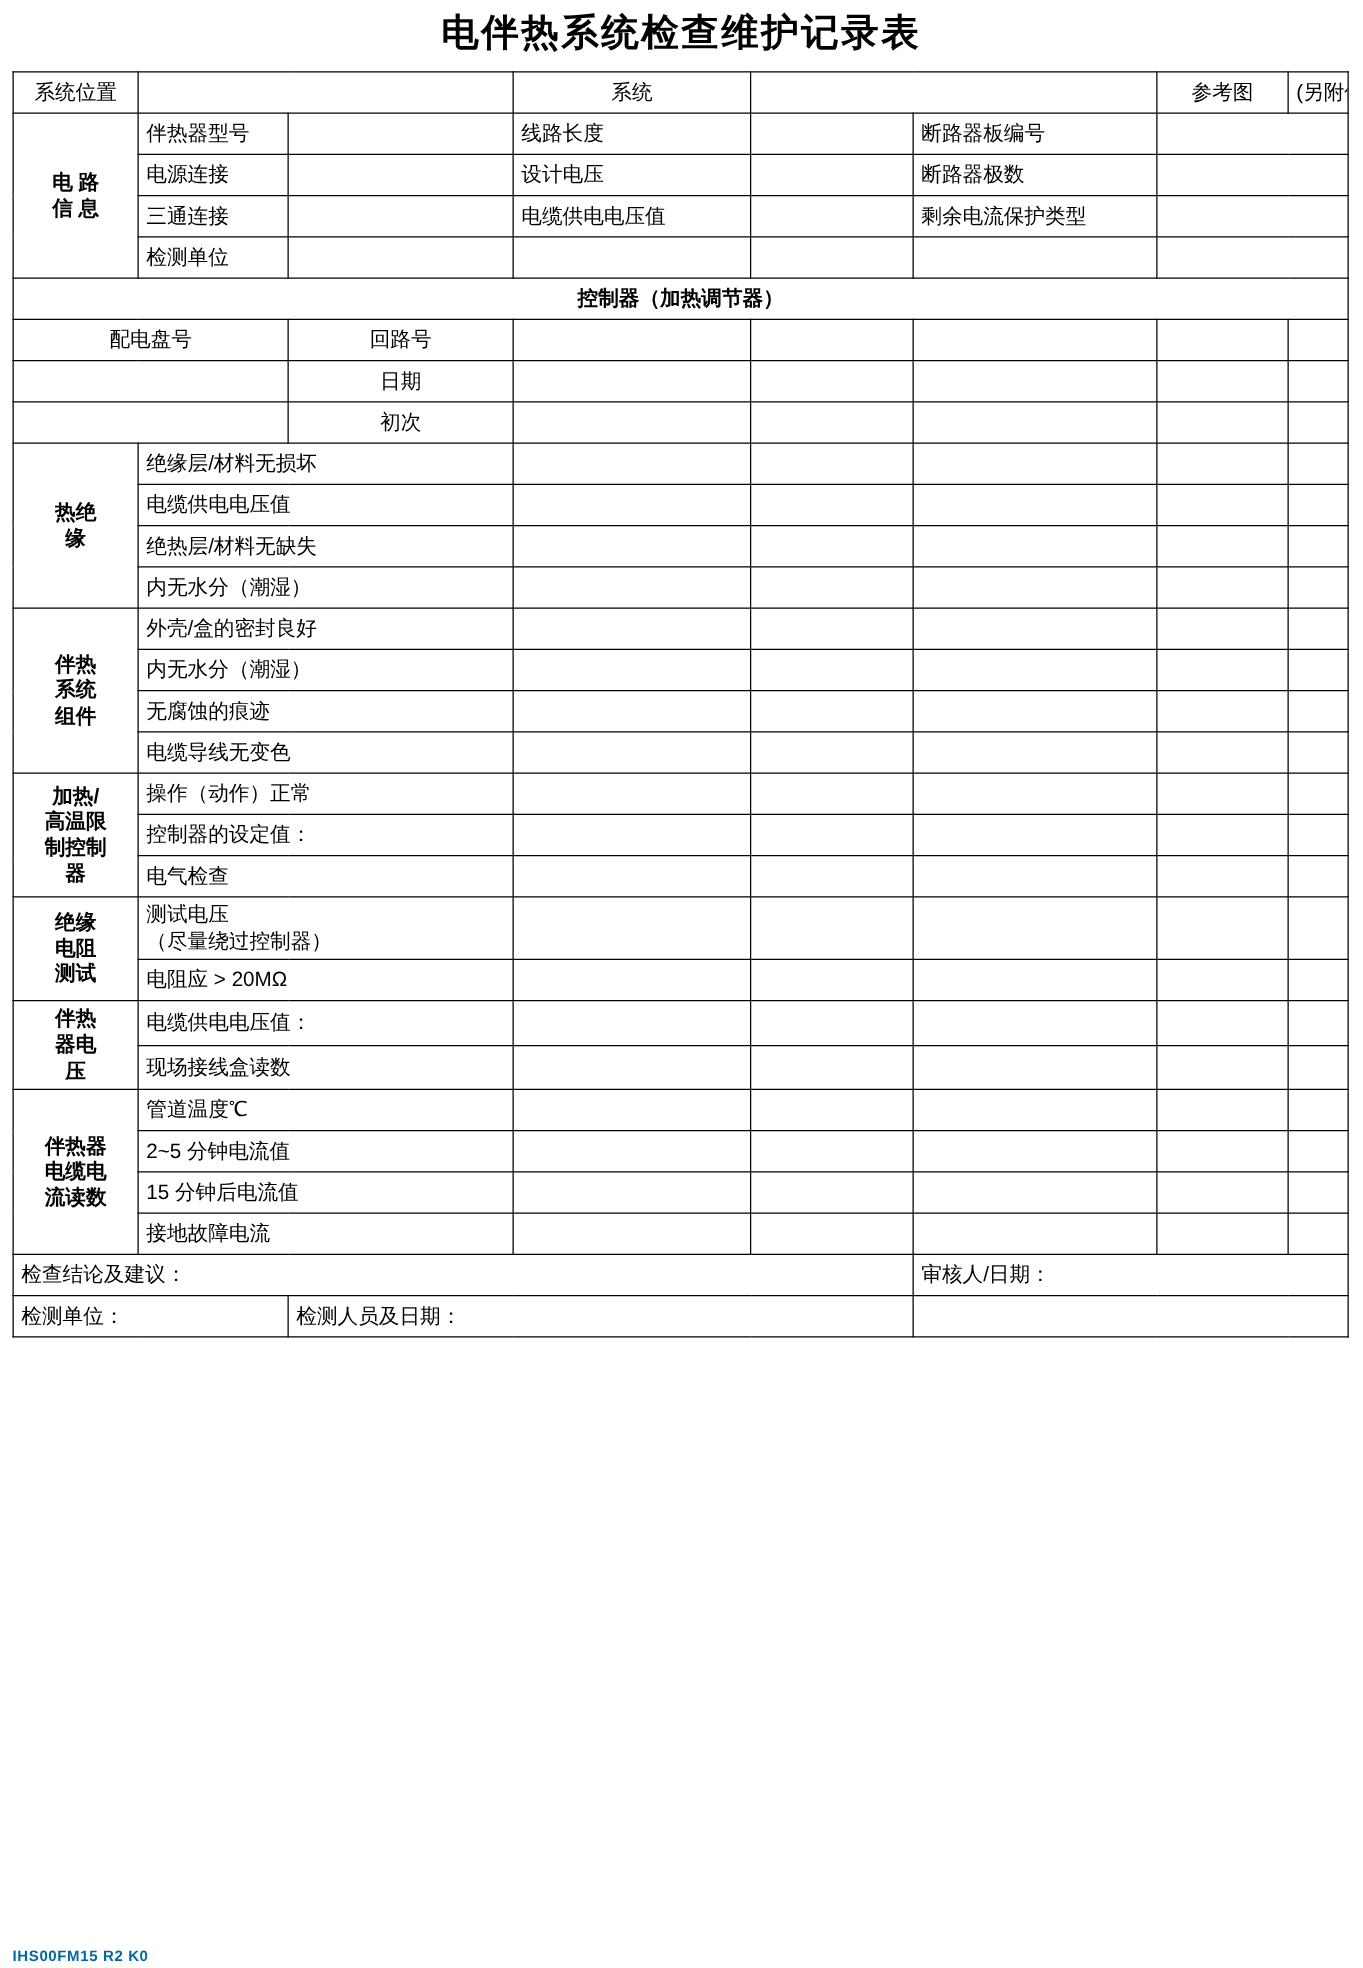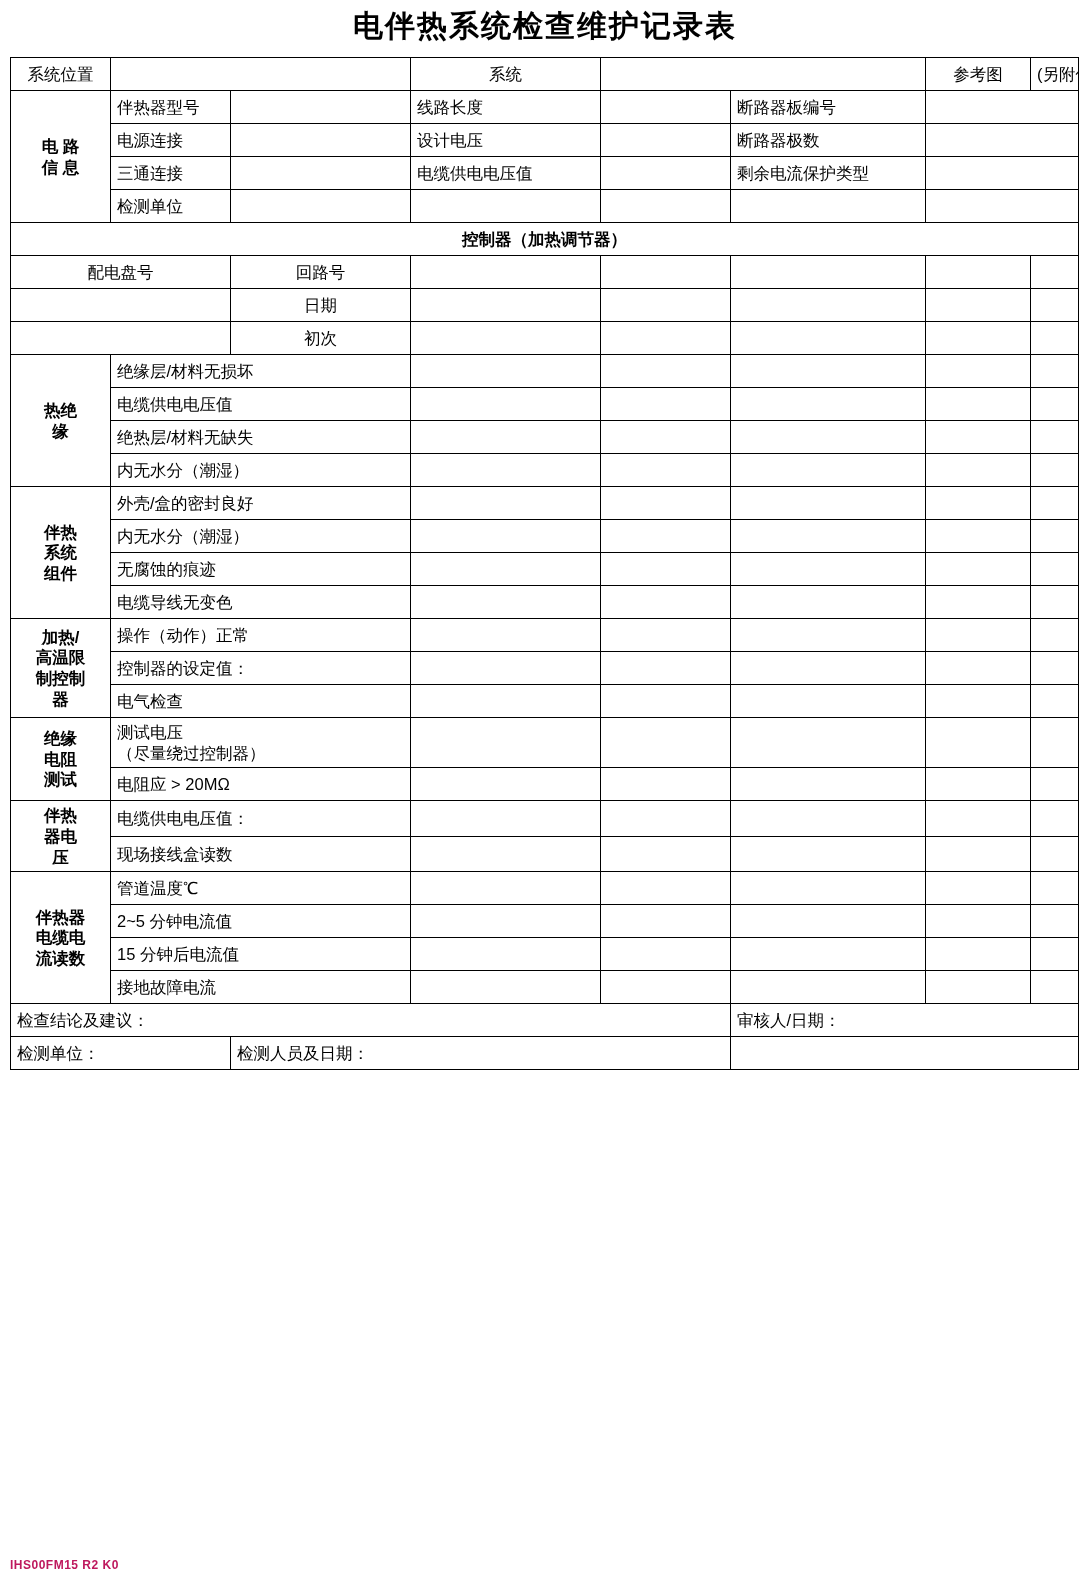--- a/index.html
+++ b/index.html
@@ -58,21 +58,21 @@
     font-weight: bold;
     font-size: 17px;
     text-align: center;
   }
   .footer-code {
     position: absolute;
     left: 10px;
     bottom: 2px;
     font-size: 12px;
     font-weight: bold;
-    color: #be185d;
+    color: #0369a1;
     letter-spacing: 0.5px;
   }
   .concl {
     height: 56px;
     vertical-align: top;
   }
   .nowrap { white-space: nowrap; }
 </style>
 </head>
 <body>

